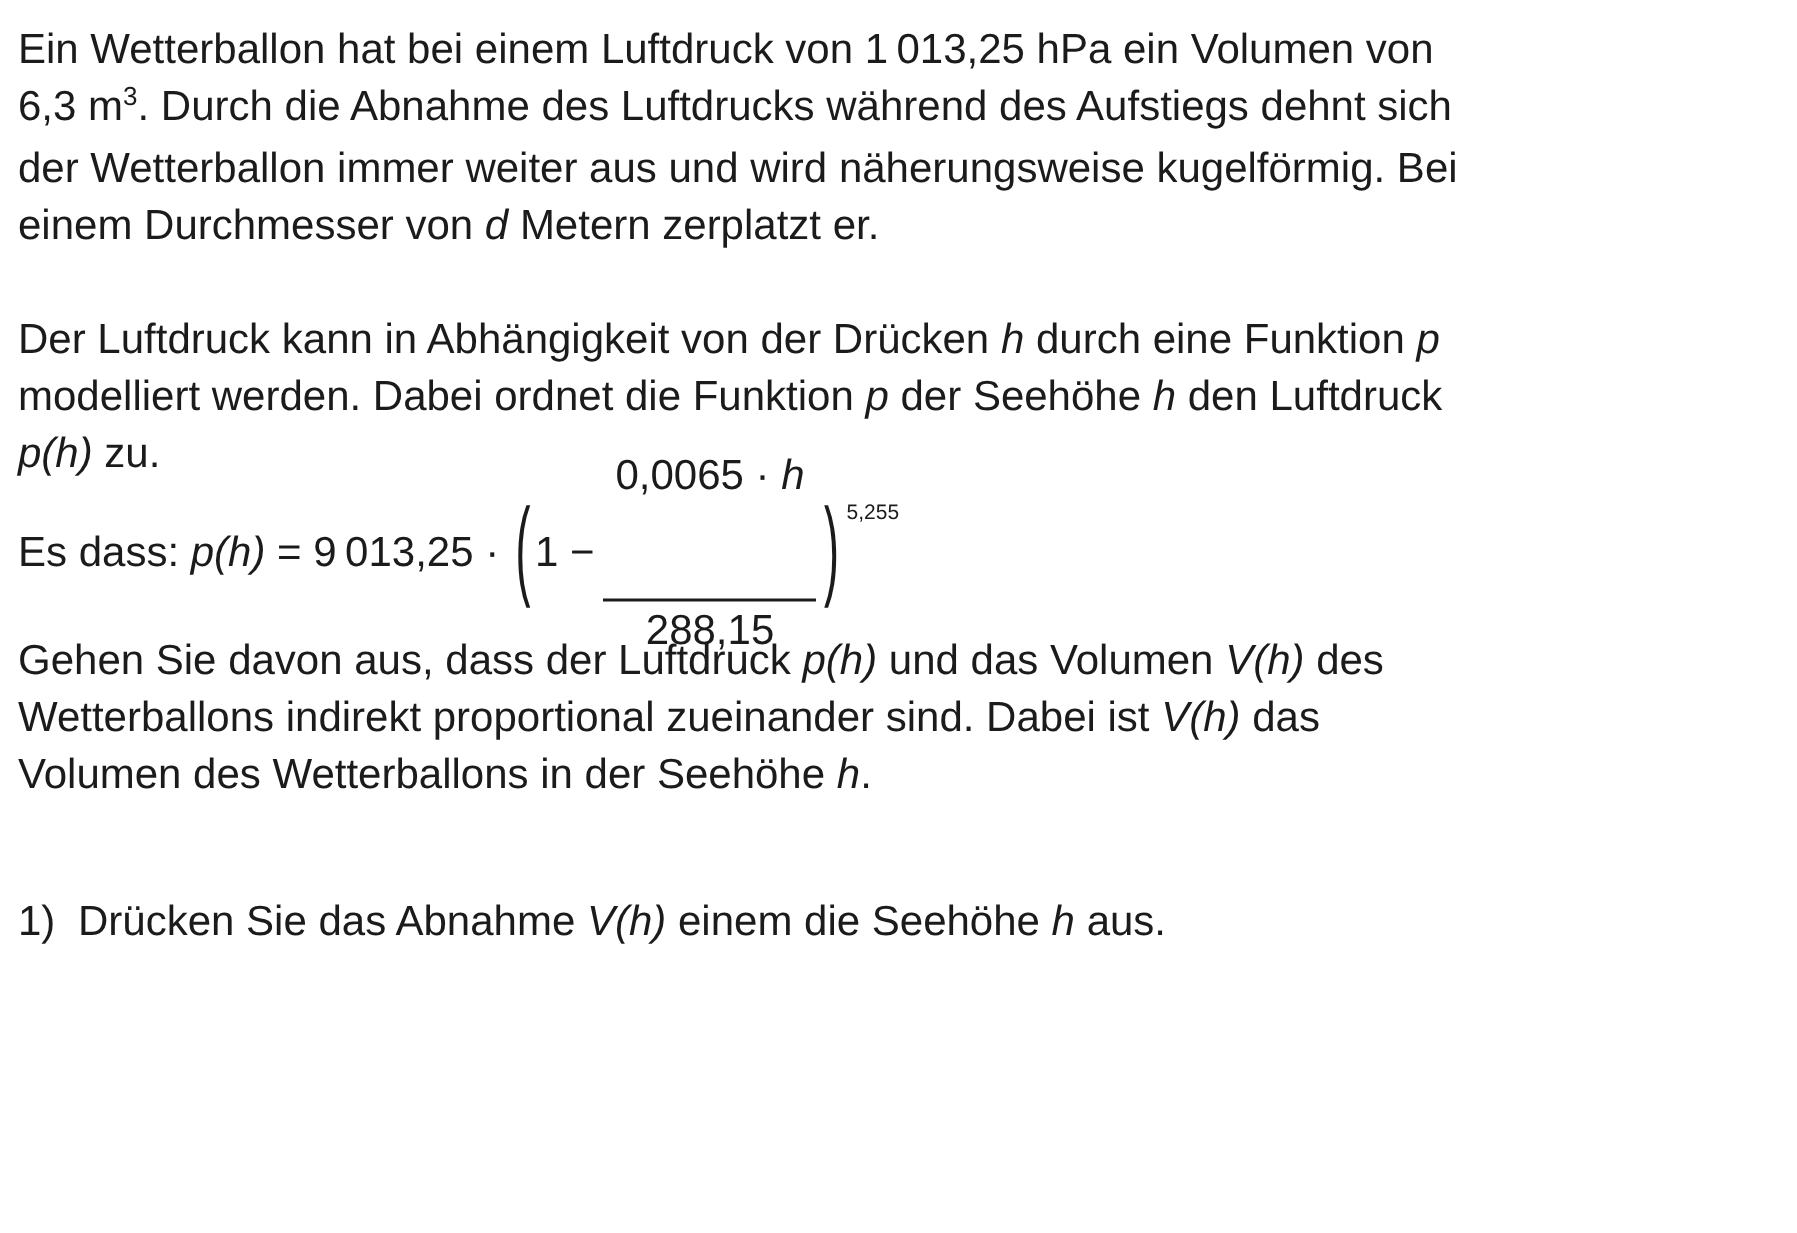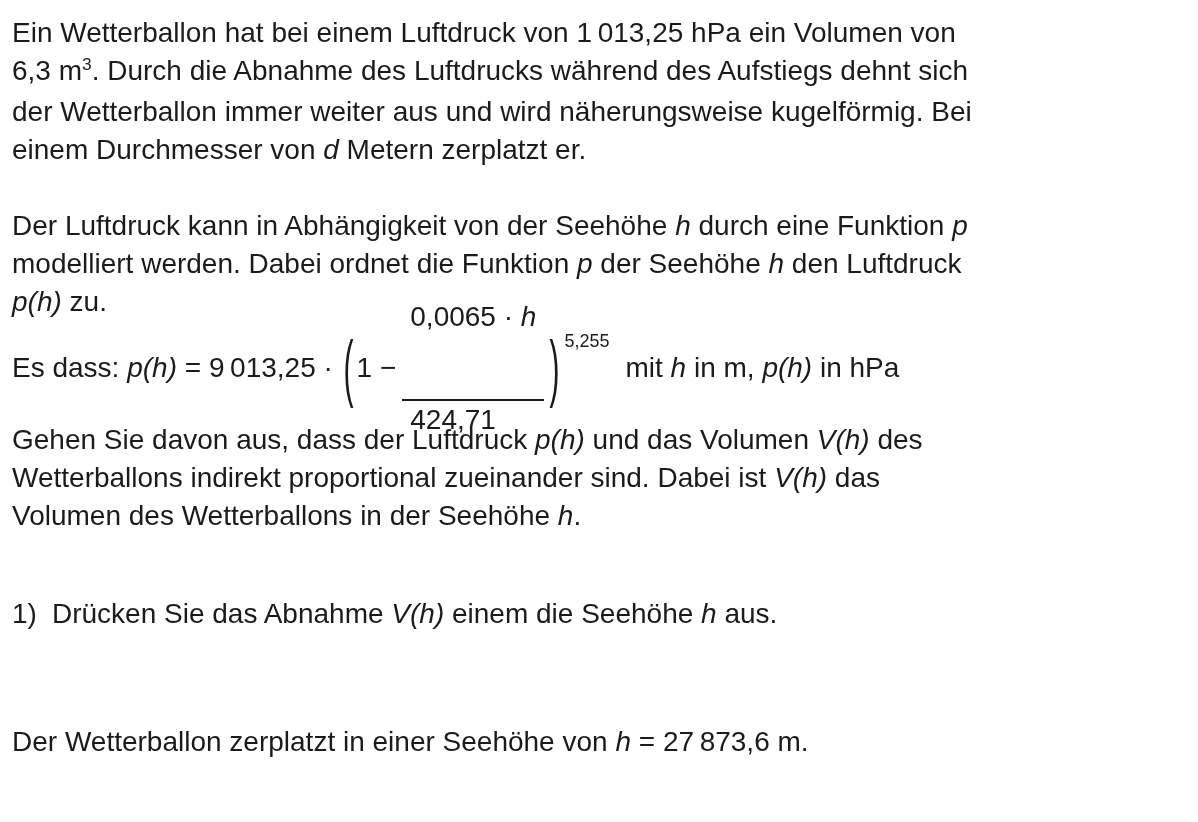--- a/index.html
+++ b/index.html
@@ -19,25 +19,25 @@
   
   .formula {
     display: flex; align-items: center;
     height: 94px; margin: 0 0 6px 0;
   }
   .formula > span { white-space: pre; }
   .paren {
     display: inline-block; transform: scaleY(2.45); transform-origin: center;
     margin: 0 3px; font-size: 30px;
   }
-  .frac { display: inline-block; line-height: 32px; margin: 0 2px; }
+  .frac { display: inline-block; text-align: center; line-height: 32px; margin: 0 2px; }
   .frac .num { display: block; padding: 0 8px 2px 8px; }
   .frac .den { display: block; border-top: 2px solid #1b1b1b; padding: 3px 8px 0 8px; }
   .f-one-minus { margin-right: 4px; }
-  .f-exp { font-size: 18px; position: relative; top: -27px; margin-left: 2px; }
+  .f-exp { font-size: 14px; position: relative; top: -27px; margin-left: 2px; }
   .f-suffix { margin-left: 16px; }
 
   .proportional { margin-bottom: 60px; }
 
   .task { display: flex; margin: 0; }
   .task-num { width: 40px; flex: none; }
   .task-text { flex: 1; }
   .task1 { margin-bottom: 90px; }
 
   .answer-line { margin: 0 0 42px 38px; white-space: nowrap; }
@@ -48,38 +48,36 @@
   }
   .burst { margin-bottom: 36px; }
 </style>
 </head>
 <body>
 
 <div class="page">
 
   <p class="para intro"><span>Ein Wetterballon hat bei einem Luftdruck von 1 013,25 hPa ein Volumen von 6,3 m</span><span class="sup">3</span><span>. Durch die Abnahme des Luftdrucks während des Aufstiegs dehnt sich der Wetterballon immer weiter aus und wird näherungsweise kugelförmig. Bei einem Durchmesser von </span><span class="it">d</span><span> Metern zerplatzt er.</span></p>
 
-  <p class="para pressure"><span>Der Luftdruck kann in Abhängigkeit von der Seehöhe </span><span class="it">h</span><span> durch eine Funktion </span><span class="it">p</span><span> modelliert werden. Dabei ordnet die Funktion </span><span class="it">p</span><span> der Seehöhe </span><span class="it">h</span><span> den Luftdruck </span><span class="it">p(h)</span><span> zu.</span></p>
+  <p class="para pressure"><span>Der Luftdruck kann in Abhängigkeit von der Drücken </span><span class="it">h</span><span> durch eine Funktion </span><span class="it">p</span><span> modelliert werden. Dabei ordnet die Funktion </span><span class="it">p</span><span> der Seehöhe </span><span class="it">h</span><span> den Luftdruck </span><span class="it">p(h)</span><span> zu.</span></p>
 
   <div class="formula">
     <span><span>Es dass: </span><span class="it">p(h)</span><span> = 9 013,25 · </span></span>
     <span class="paren">(</span>
     <span class="f-one-minus">1 −</span>
     <span class="frac">
       <span class="num"><span>0,0065 · </span><span class="it">h</span></span>
-      <span class="den">424,71</span>
+      <span class="den">288,15</span>
     </span>
     <span class="paren">)</span>
     <span class="f-exp">5,255</span>
-    <span class="f-suffix"><span>mit </span><span class="it">h</span><span> in m, </span><span class="it">p(h)</span><span> in hPa</span></span>
   </div>
 
   <p class="para proportional"><span>Gehen Sie davon aus, dass der Luftdruck </span><span class="it">p(h)</span><span> und das Volumen </span><span class="it">V(h)</span><span> des Wetterballons indirekt proportional zueinander sind. Dabei ist </span><span class="it">V(h)</span><span> das Volumen des Wetterballons in der Seehöhe </span><span class="it">h</span><span>.</span></p>
 
   <div class="task task1">
     <span class="task-num">1)</span>
     <span class="task-text"><span>Drücken Sie das Abnahme </span><span class="it">V(h)</span><span> einem die Seehöhe </span><span class="it">h</span><span> aus.</span></span>
   </div>
 
 
-  <p class="para burst"><span>Der Wetterballon zerplatzt in einer Seehöhe von </span><span class="it">h</span><span> = 27 873,6 m.</span></p>
 
 </div>
 
 </body></html>

